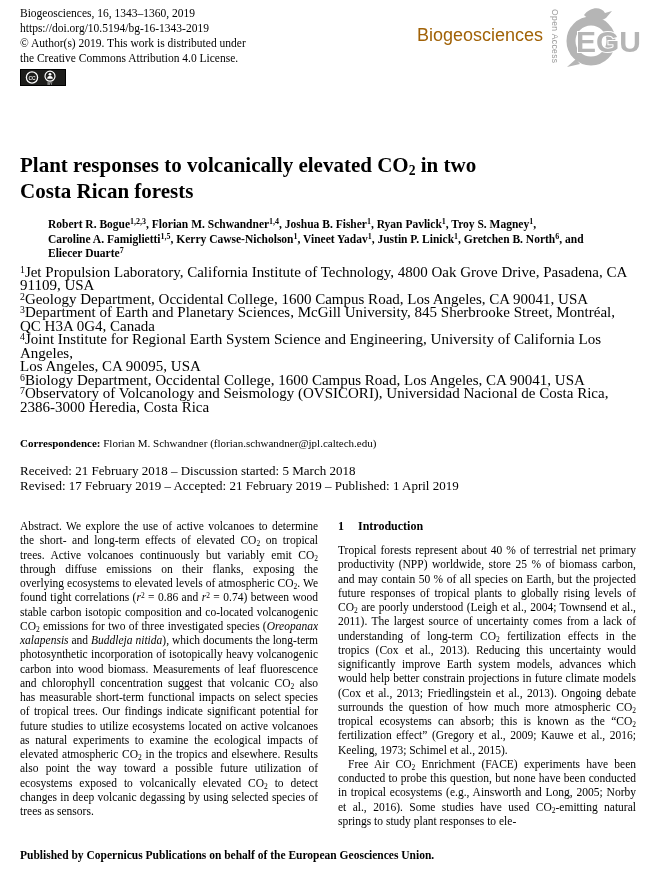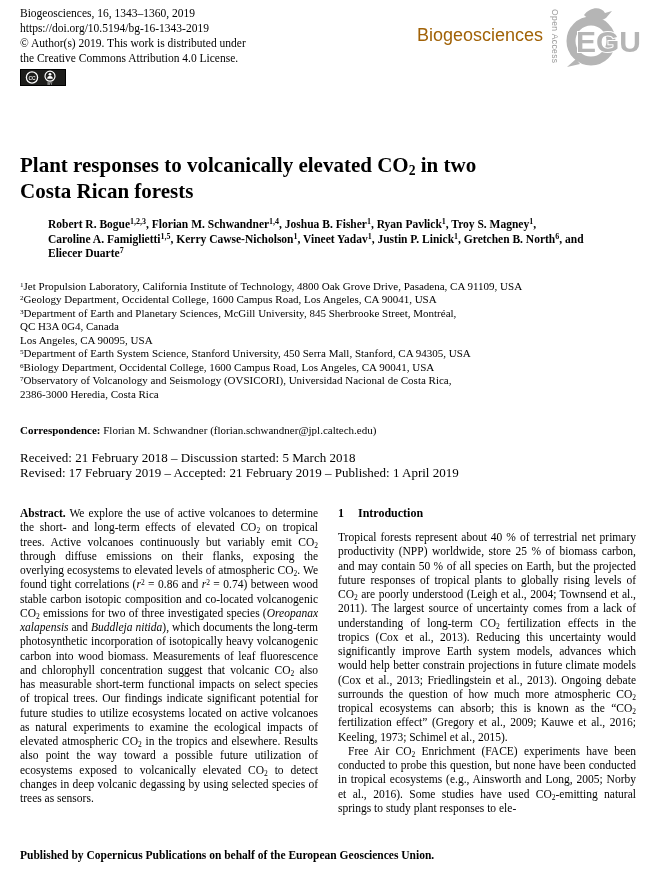--- a/index.html
+++ b/index.html
@@ -22,29 +22,29 @@
     writing-mode:vertical-rl;font-family:"Liberation Sans",sans-serif;
     font-size:8.5px;color:#9a9a9a;height:58px;margin:0 4px 0 7px;letter-spacing:0.4px;
   }
   .cc-badge{display:inline-block;margin-top:3px;}
 
   
   .title{margin:62px 0 0 0;font-size:21px;font-weight:bold;line-height:26px;}
   .title span{display:block;}
   .authors{margin-top:13px;font-size:11.5px;font-weight:bold;line-height:14.5px;margin-left:28px;}
   .authors sup{font-size:8px;}
-  .affiliations{margin-top:19px;font-size:11px;line-height:13.5px;}
+  .affiliations{margin-top:5px;font-size:15px;line-height:13.5px;}
   .affiliations span{display:block;}
   .correspondence{margin-top:22px;font-size:11px;line-height:14px;}
   .dates{margin-top:13px;font-size:13px;line-height:15px;}
 
   
   .columns{display:flex;gap:20px;margin-top:26px;}
   .col{width:298px;font-size:11.5px;line-height:14.25px;text-align:justify;}
-  .abs-label{font-weight:bold;}
+  .abs-label{font-weight:normal;}
   .sec-heading{display:flex;gap:14px;font-size:12px;font-weight:bold;margin:0 0 10px 0;line-height:14px;text-align:left;}
   .col p{margin:0;}
   .col p.indent{text-indent:10px;}
   .intro-p1{margin-bottom:0;}
 
   
   .page-footer{position:absolute;left:20px;top:849px;font-size:11.5px;font-weight:bold;}
 </style>
 </head>
 <body>
@@ -92,22 +92,22 @@
     <div>Robert R. Bogue<sup>1,2,3</sup>, Florian M. Schwandner<sup>1,4</sup>, Joshua B. Fisher<sup>1</sup>, Ryan Pavlick<sup>1</sup>, Troy S. Magney<sup>1</sup>,</div>
     <div>Caroline A. Famiglietti<sup>1,5</sup>, Kerry Cawse-Nicholson<sup>1</sup>, Vineet Yadav<sup>1</sup>, Justin P. Linick<sup>1</sup>, Gretchen B. North<sup>6</sup>, and</div>
     <div>Eliecer Duarte<sup>7</sup></div>
   </div>
 
   <div class="affiliations">
     <span><sup>1</sup>Jet Propulsion Laboratory, California Institute of Technology, 4800 Oak Grove Drive, Pasadena, CA 91109, USA</span>
     <span><sup>2</sup>Geology Department, Occidental College, 1600 Campus Road, Los Angeles, CA 90041, USA</span>
     <span><sup>3</sup>Department of Earth and Planetary Sciences, McGill University, 845 Sherbrooke Street, Montréal,</span>
     <span>QC H3A 0G4, Canada</span>
+    <span><sup>4</sup>Joint Institute for Regional Earth System Science and Engineering, University of California Los Angeles,</span>
     <span>Los Angeles, CA 90095, USA</span>
-    <span><sup>5</sup>Department of Earth System Science, Stanford University, 450 Serra Mall, Stanford, CA 94305, USA</span>
     <span><sup>6</sup>Biology Department, Occidental College, 1600 Campus Road, Los Angeles, CA 90041, USA</span>
     <span><sup>7</sup>Observatory of Volcanology and Seismology (OVSICORI), Universidad Nacional de Costa Rica,</span>
     <span>2386-3000 Heredia, Costa Rica</span>
   </div>
 
   <div class="correspondence"><b>Correspondence:</b><span> Florian M. Schwandner (florian.schwandner@jpl.caltech.edu)</span></div>
 
   <div class="dates">
     <div>Received: 21 February 2018 – Discussion started: 5 March 2018</div>
     <div>Revised: 17 February 2019 – Accepted: 21 February 2019 – Published: 1 April 2019</div>

